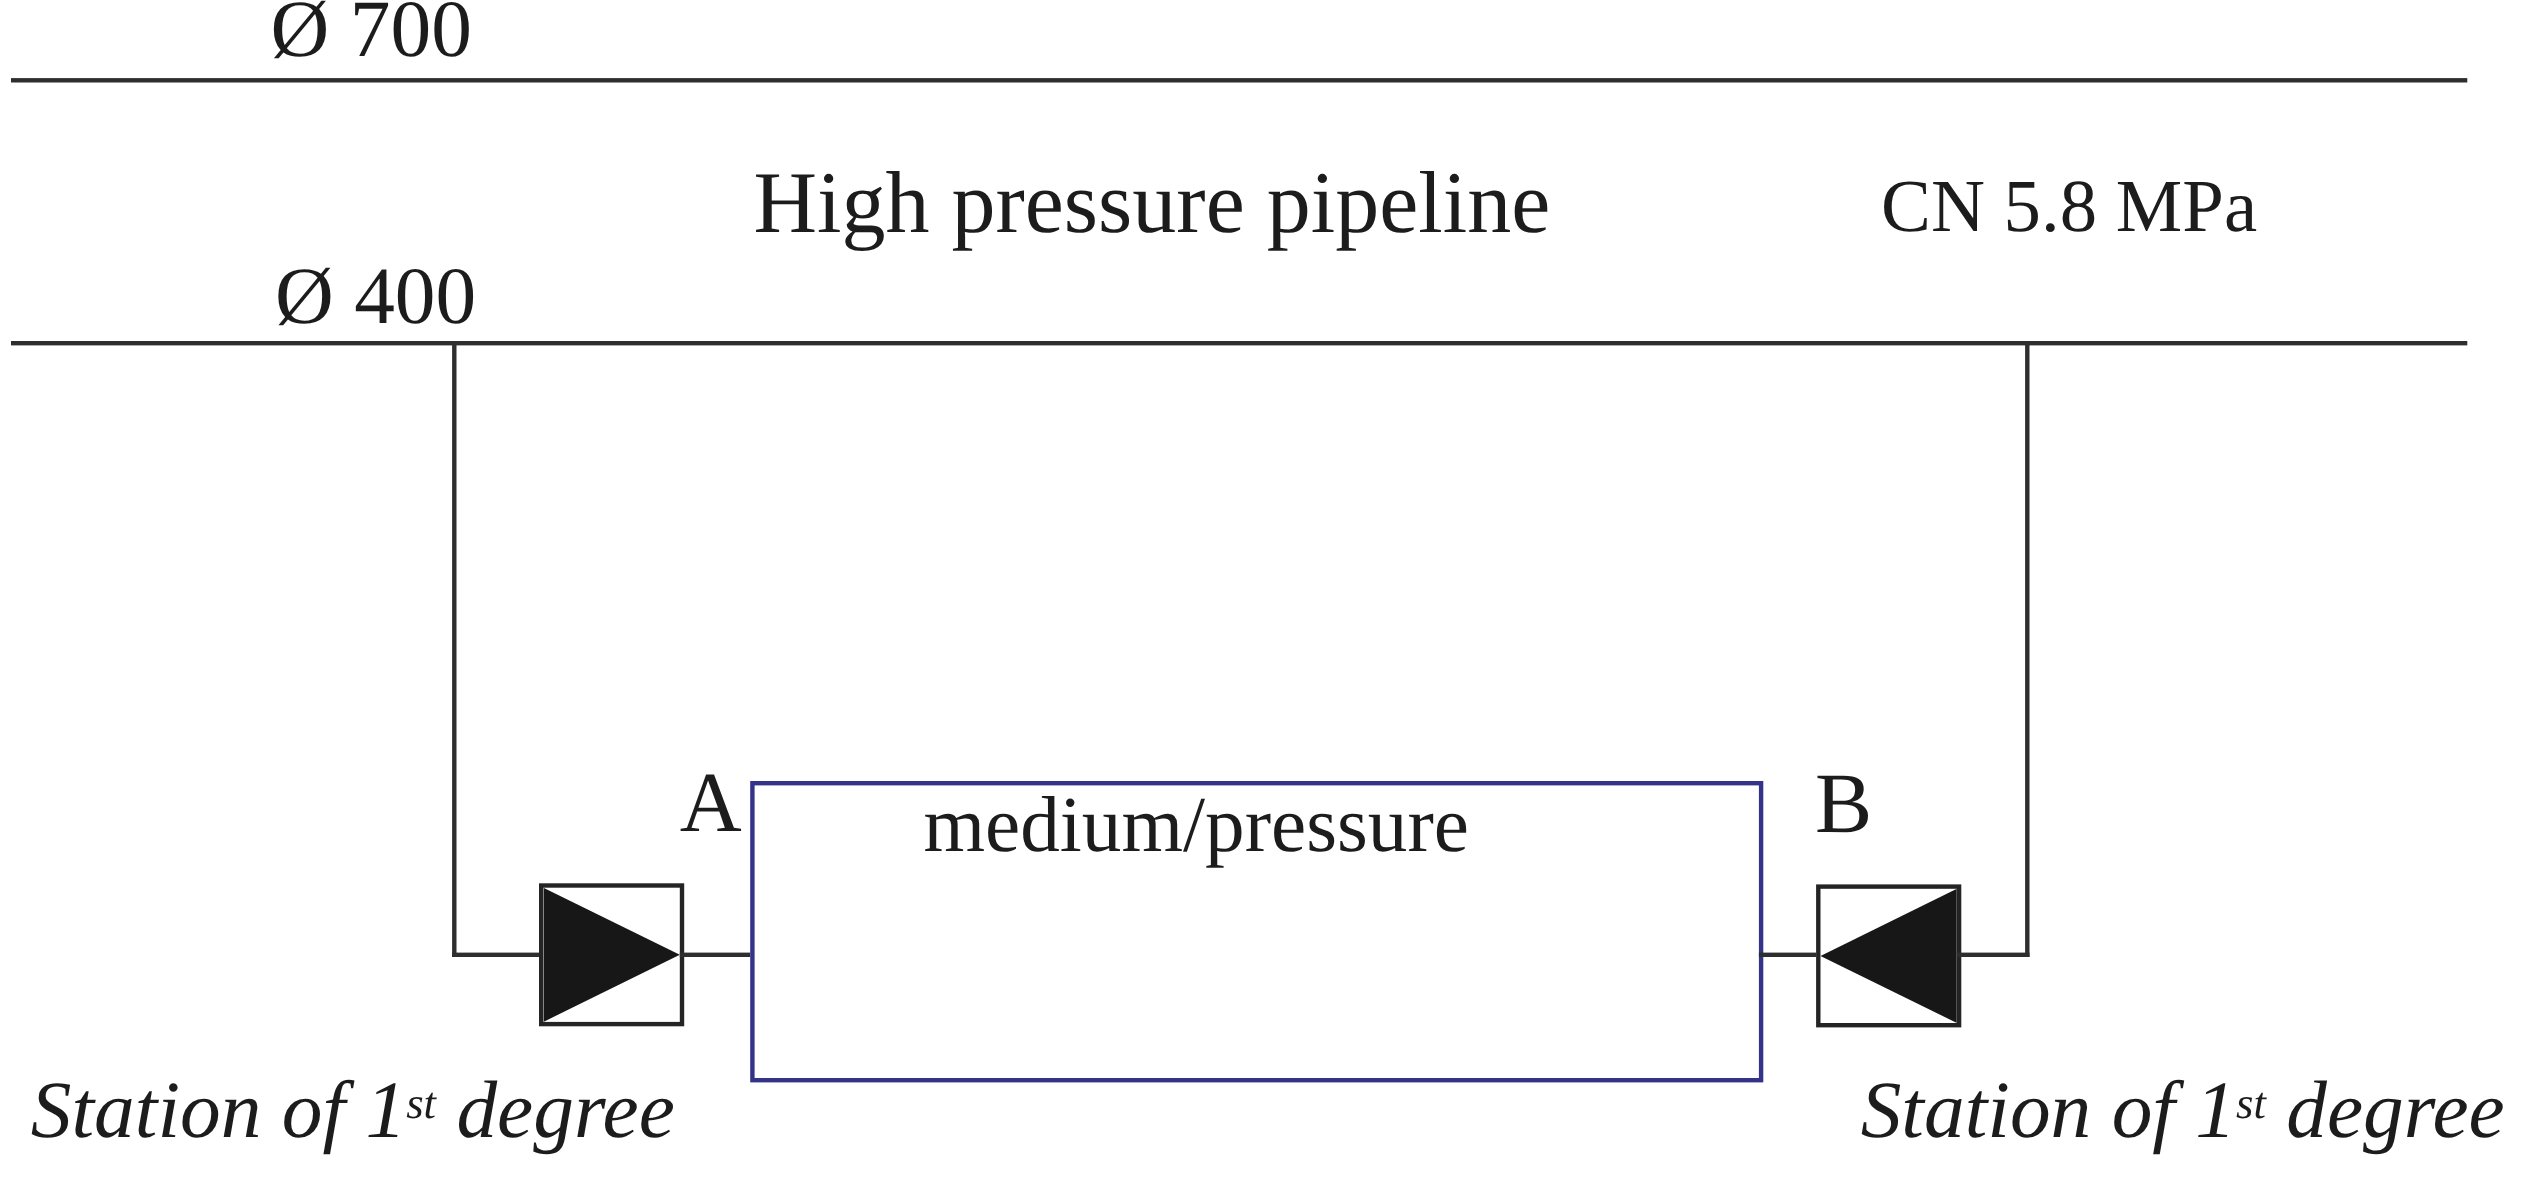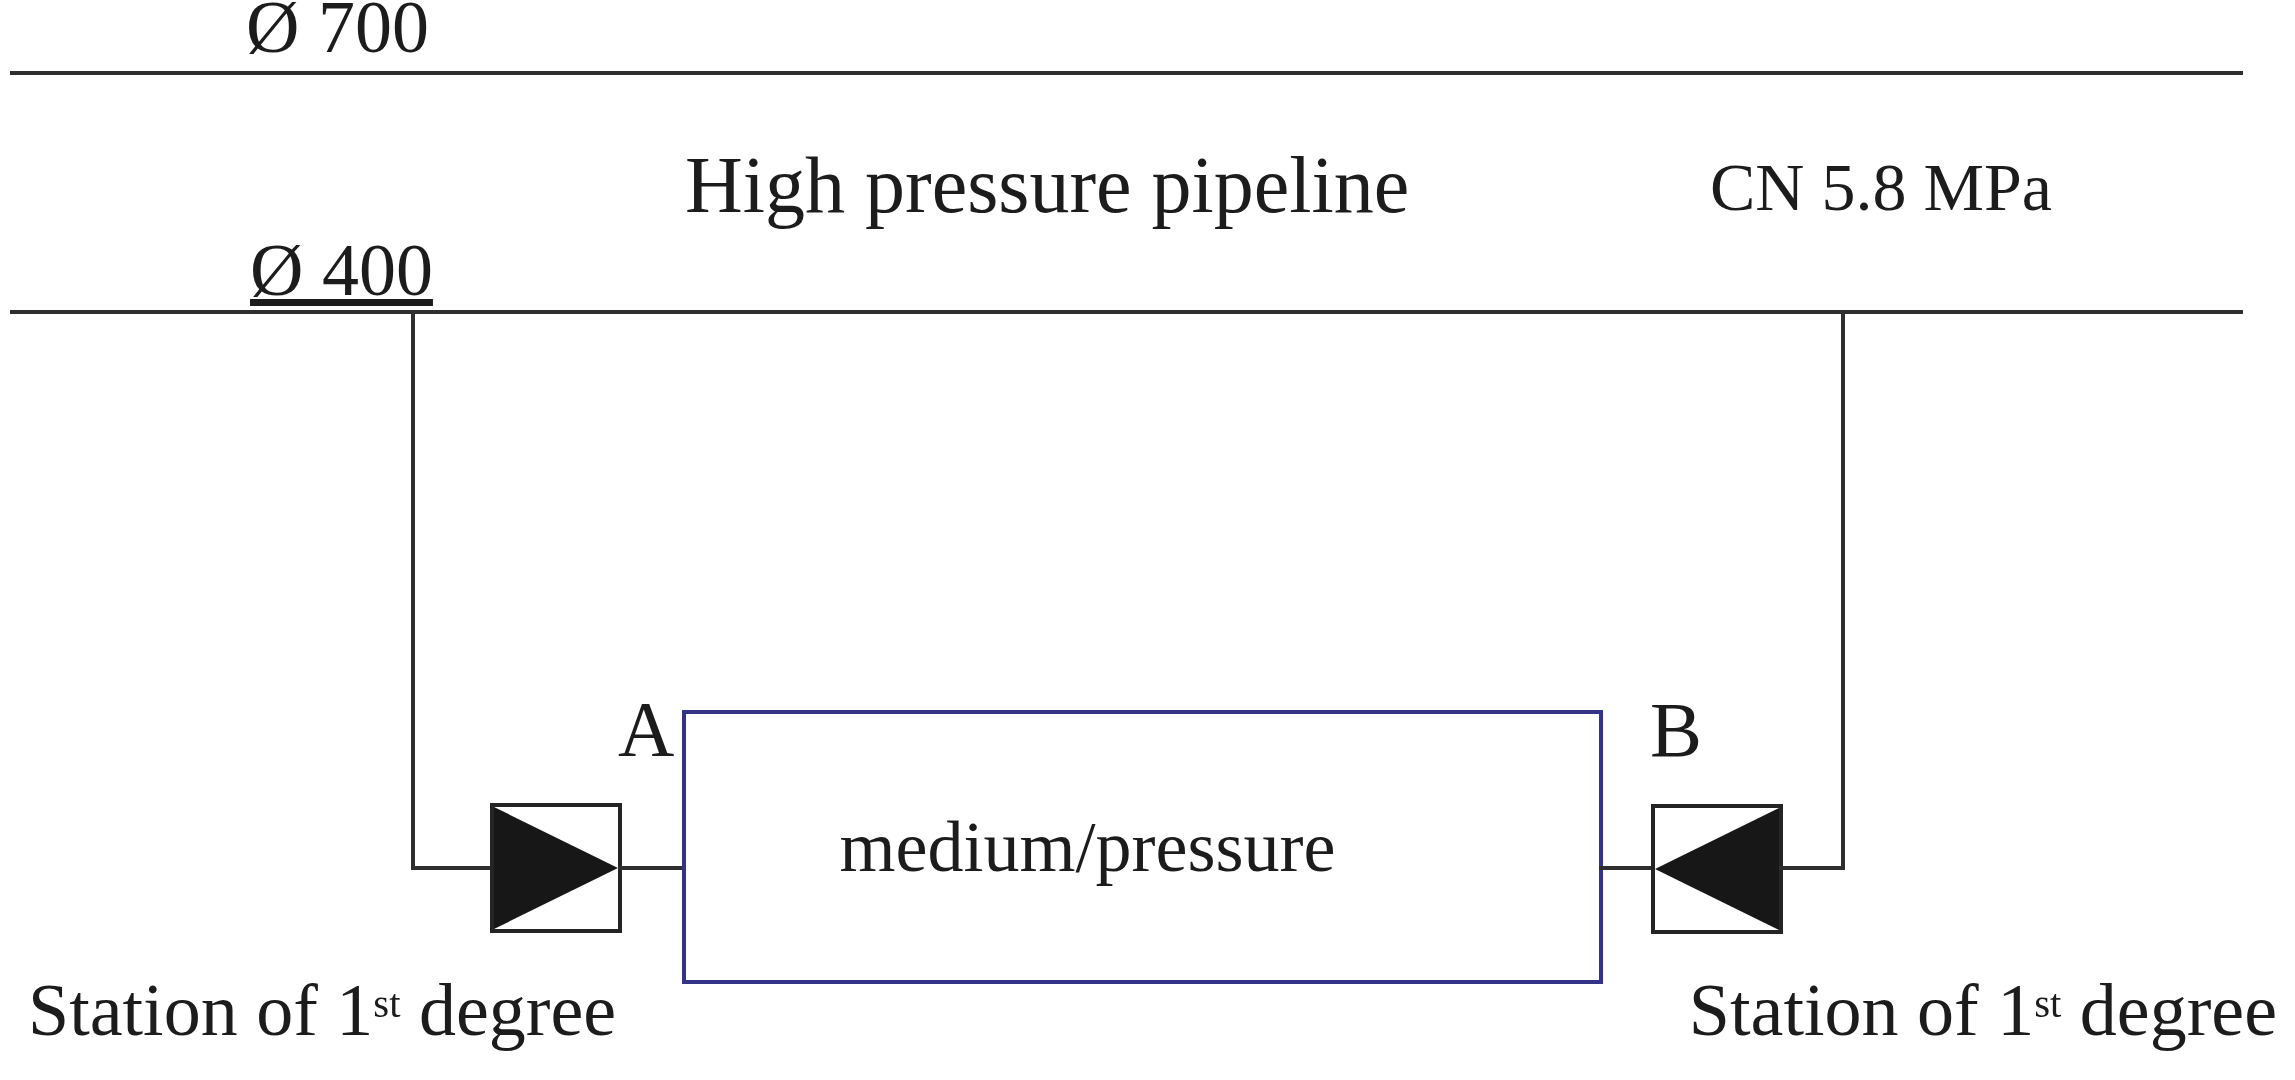--- a/index.html
+++ b/index.html
@@ -29,21 +29,21 @@
   .lbl {
     position: absolute;
     line-height: 1;
     white-space: nowrap;
     color: #1c1c1c;
   }
   .dia-lbl   { font-size: 74px; }
   .title-lbl { font-size: 80px; text-align: center; }
   .cn-lbl    { font-size: 68px; }
   .ab-lbl    { font-size: 78px; }
-  .station-lbl { font-size: 74px; }
+  .station-lbl { font-size: 74px; font-style: italic; }
   .station-lbl sup {
     font-size: 55%;
     vertical-align: baseline;
     position: relative;
     top: -0.45em;
     line-height: 0;
   }
   .valve {
     position: absolute;
     width: 132px;
@@ -62,21 +62,20 @@
   .pressure-box {
     position: absolute;
     left: 682px;
     top: 710px;
     width: 921px;
     height: 274px;
     border: 4px solid #333388;
     box-sizing: border-box;
     background: #ffffff;
     display: flex;
-    align-items: center;
     justify-content: center;
     padding-right: 110px;
   }
   .pressure-box span {
     font-size: 72px;
     line-height: 1;
     white-space: nowrap;
   }
 </style>
 </head>
@@ -84,21 +83,21 @@
 
 <div id="canvas">
 
   <div class="hline" style="left:10px; top:71px; width:2233px;"></div>
   <div class="lbl dia-lbl" style="left:246px; top:-10px;">Ø 700</div>
 
   <div class="lbl title-lbl" style="left:685px; top:145px;">High pressure pipeline</div>
   <div class="lbl cn-lbl" style="left:1710px; top:153px;">CN 5.8 MPa</div>
 
   <div class="hline" style="left:10px; top:310px; width:2233px;"></div>
-  <div class="lbl dia-lbl" style="left:250px; top:233px;text-decoration:underline;">Ø 400</div>
+  <div class="lbl dia-lbl" style="left:250px; top:233px;">Ø 400</div>
 
   <div class="vline" style="left:411px; top:310px; height:560px;"></div>
   <div class="hline" style="left:411px; top:866px; width:83px;"></div>
 
   <div class="lbl ab-lbl" style="left:618px; top:690px;">A</div>
   <div class="valve" style="left:490px; top:803px;">
     <div class="tri point-right"></div>
   </div>
   <div class="hline" style="left:618px; top:866px; width:68px;"></div>
 

